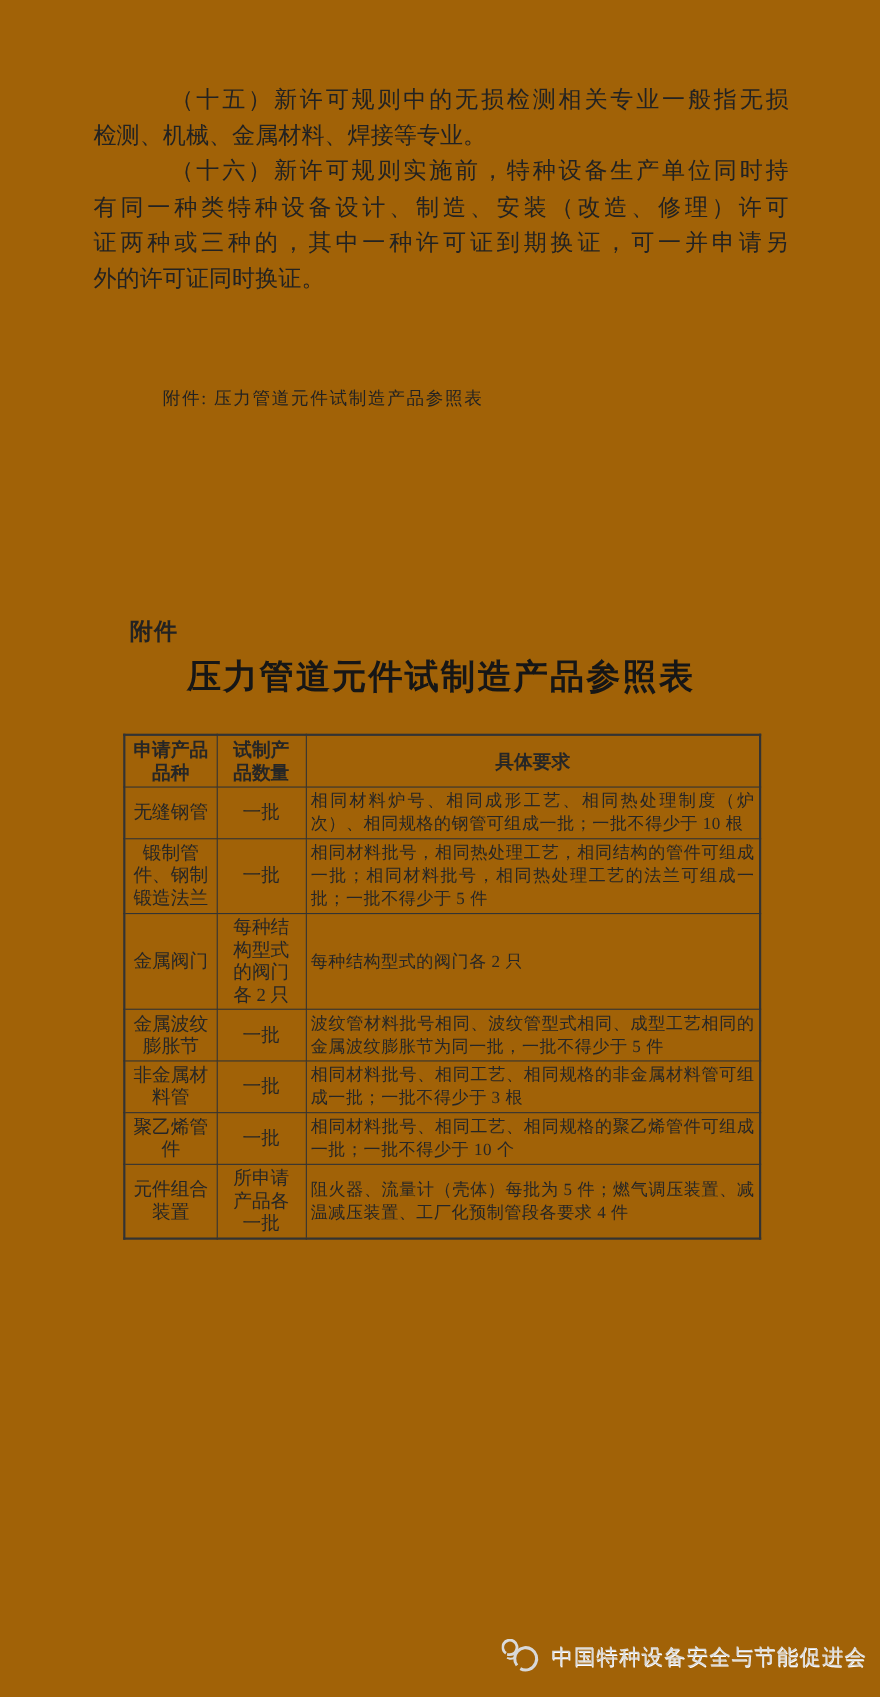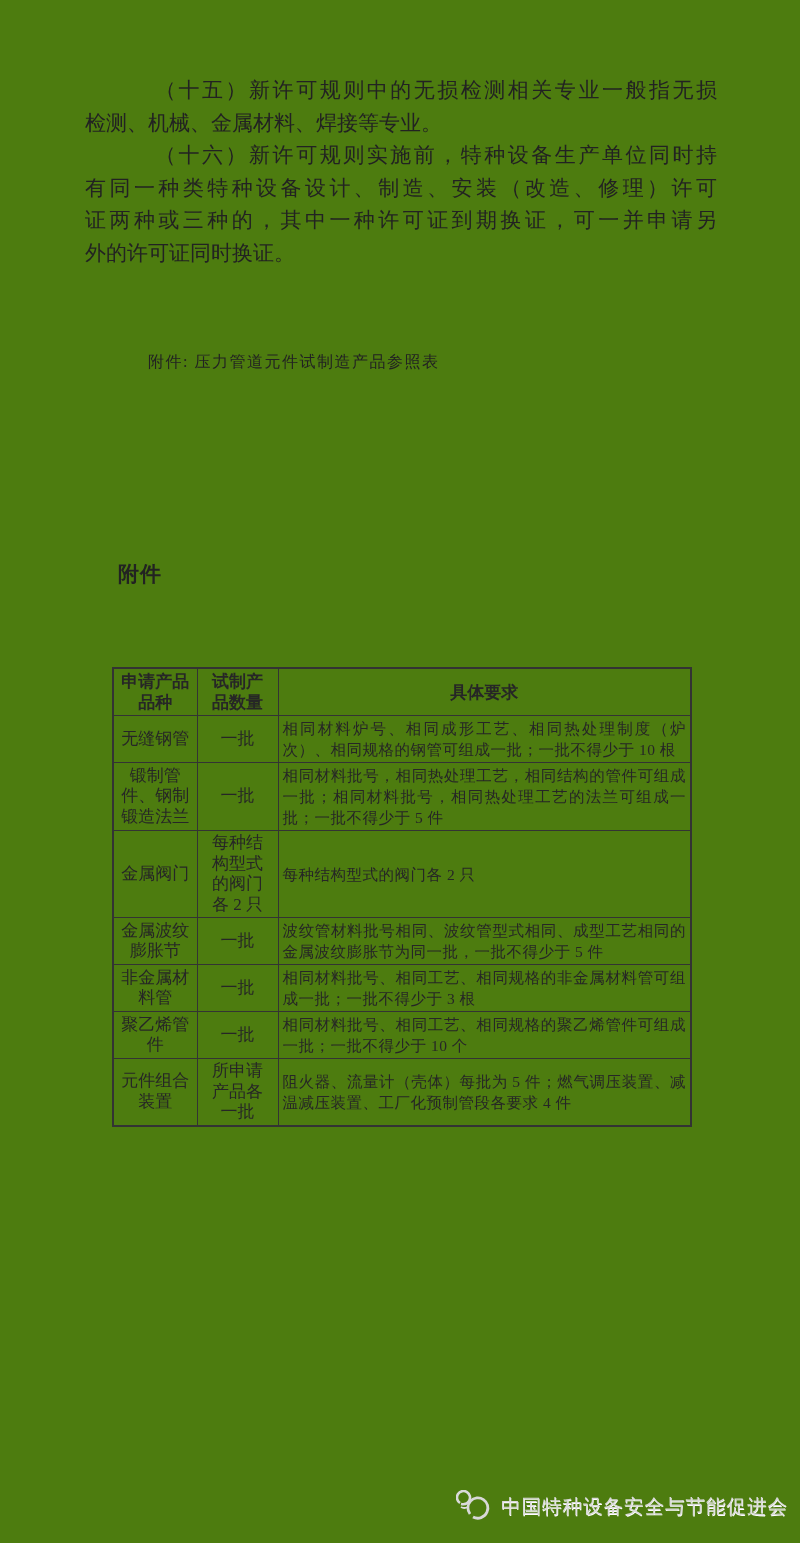--- a/index.html
+++ b/index.html
@@ -1,17 +1,17 @@
 <!DOCTYPE html>
 <html><head>
 <meta charset="utf-8">
 <style>
   html,body{margin:0;padding:0;background:#ffffff;}
   .page{
-    position:relative;width:800px;height:1543px;background:#4d7c0f;overflow:hidden;
+    position:relative;width:800px;height:1543px;background:#a16207;overflow:hidden;
     font-family:"Liberation Serif","DejaVu Serif",serif;color:#222222;
   }
   
   .body-text{
     position:absolute;left:85px;top:74px;width:632px;
     font-size:21px;line-height:32.5px;
   }
   .line{text-align:justify;line-break:strict;}
   .line.full{text-align-last:justify;}
   .line.end{text-align-last:left;}
@@ -80,20 +80,21 @@
     <div class="line full indent">（十六）新许可规则实施前，特种设备生产单位同时持</div>
     <div class="line full">有同一种类特种设备设计、制造、安装（改造、修理）许可</div>
     <div class="line full">证两种或三种的，其中一种许可证到期换证，可一并申请另</div>
     <div class="line end">外的许可证同时换证。</div>
   </div>
 
   <div class="attach-ref">附件: 压力管道元件试制造产品参照表</div>
 
   <div class="attach-label">附件</div>
 
+  <div class="doc-title">压力管道元件试制造产品参照表</div>
 
   <table class="ref-table">
     <colgroup>
       <col style="width:84px">
       <col style="width:81px">
       <col style="width:413px">
     </colgroup>
     <thead>
       <tr class="rh-hdr">
         <th class="h-product">申请产品

